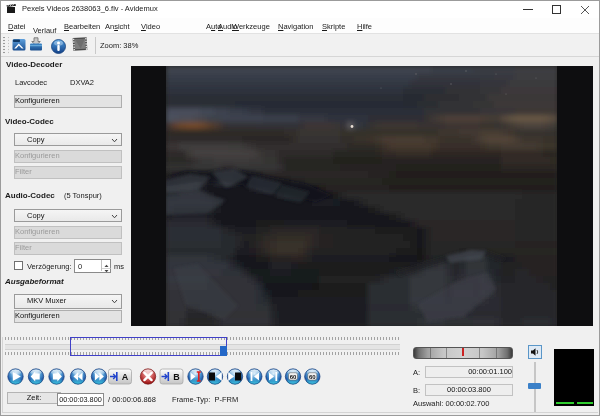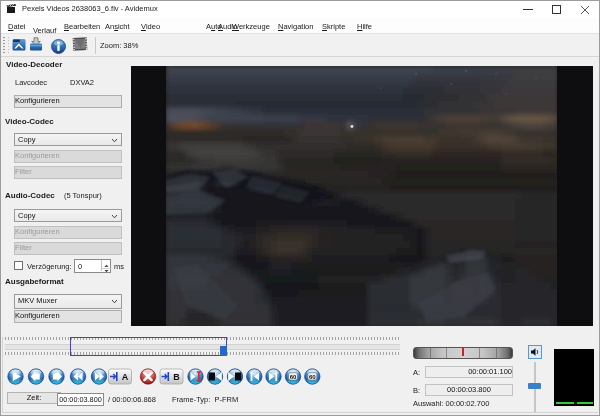--- a/index.html
+++ b/index.html
@@ -3,21 +3,21 @@
 <meta charset="utf-8">
 <style>
 * { margin:0; padding:0; box-sizing:border-box; }
 html,body { width:600px; height:416px; overflow:hidden; }
 body { font-family:"Liberation Sans", sans-serif; background:#f0f0f0; position:relative; }
 .abs { position:absolute; }
 .t8 { font-size:7.5px; color:#1a1a1a; }
 .bold { font-weight:bold; font-size:8px; }
 .btn { background:#e3e3e3; border:1px solid #aeaeae; text-align:left; font-size:7.5px; color:#111; line-height:10px; }
 .btn.dis { background:#dadada; border:1px solid #c0c0c0; color:#9b9b9b; }
-.combo { background:linear-gradient(#f5f5f5,#e9e9e9); border:1px solid #9a9a9a; font-size:7.5px; color:#111; line-height:11px; padding-left:3px; position:absolute; }
+.combo { background:linear-gradient(#f5f5f5,#e9e9e9); border:1px solid #9a9a9a; font-size:7.5px; color:#111; line-height:11px; padding-left:12px; position:absolute; }
 .combo .chev { position:absolute; right:3px; top:3px; width:7px; height:7px; }
 </style>
 </head>
 <body>
 
 <div class="abs" style="left:0;top:0;width:600px;height:416px;border:1px solid #9b9b9b;z-index:50;pointer-events:none;"></div>
 
 <div class="abs" style="left:1px;top:1px;width:598px;height:17px;background:#ffffff;"></div>
 <svg class="abs" style="left:6px;top:3px;" width="11" height="11" viewBox="0 0 11 11">
   <path d="M1 4 L9 4 L9 10 L1 10 Z" fill="#1a1a1a"></path>
@@ -140,21 +140,21 @@
   <div class="abs" style="right:0;top:0;width:9px;height:11px;border-left:1px solid #c0c0c0;">
     <svg width="9" height="11" viewBox="0 0 9 11">
         <path d="M2.5 4 L4.5 1.8 L6.5 4 Z" fill="#444"></path>
         <path d="M2.5 7 L4.5 9.2 L6.5 7 Z" fill="#444"></path>
         <path d="M0 5.5 L9 5.5" stroke="#c0c0c0" stroke-width="0.7"></path>
       </svg>
   </div>
 </div>
 <div class="abs t8" style="left:114px;top:262px;">ms</div>
 
-<div class="abs t8 bold" style="left:5px;top:277px;">Ausgabeformat</div>
+<div class="abs t8 bold" style="left:5px;top:277px;font-style:italic;">Ausgabeformat</div>
 <div class="combo" style="left:14px;top:294px;width:108px;height:15px;">MKV Muxer
   <svg class="chev" width="7" height="7" viewBox="0 0 7 7">
       <path d="M1 2 L3.5 4.8 L6 2" stroke="#444" stroke-width="1" fill="none"></path>
     </svg>
 </div>
 <div class="abs btn" style="left:14px;top:310px;width:108px;height:13px;">Konfigurieren</div>
 
 <div class="abs" style="left:131px;top:66px;width:462px;height:260px;background:#0e0e10;"></div>
 <svg class="abs" style="left:166px;top:66px;" width="391" height="260" viewBox="0 0 391 260" preserveAspectRatio="none">
   <defs>

